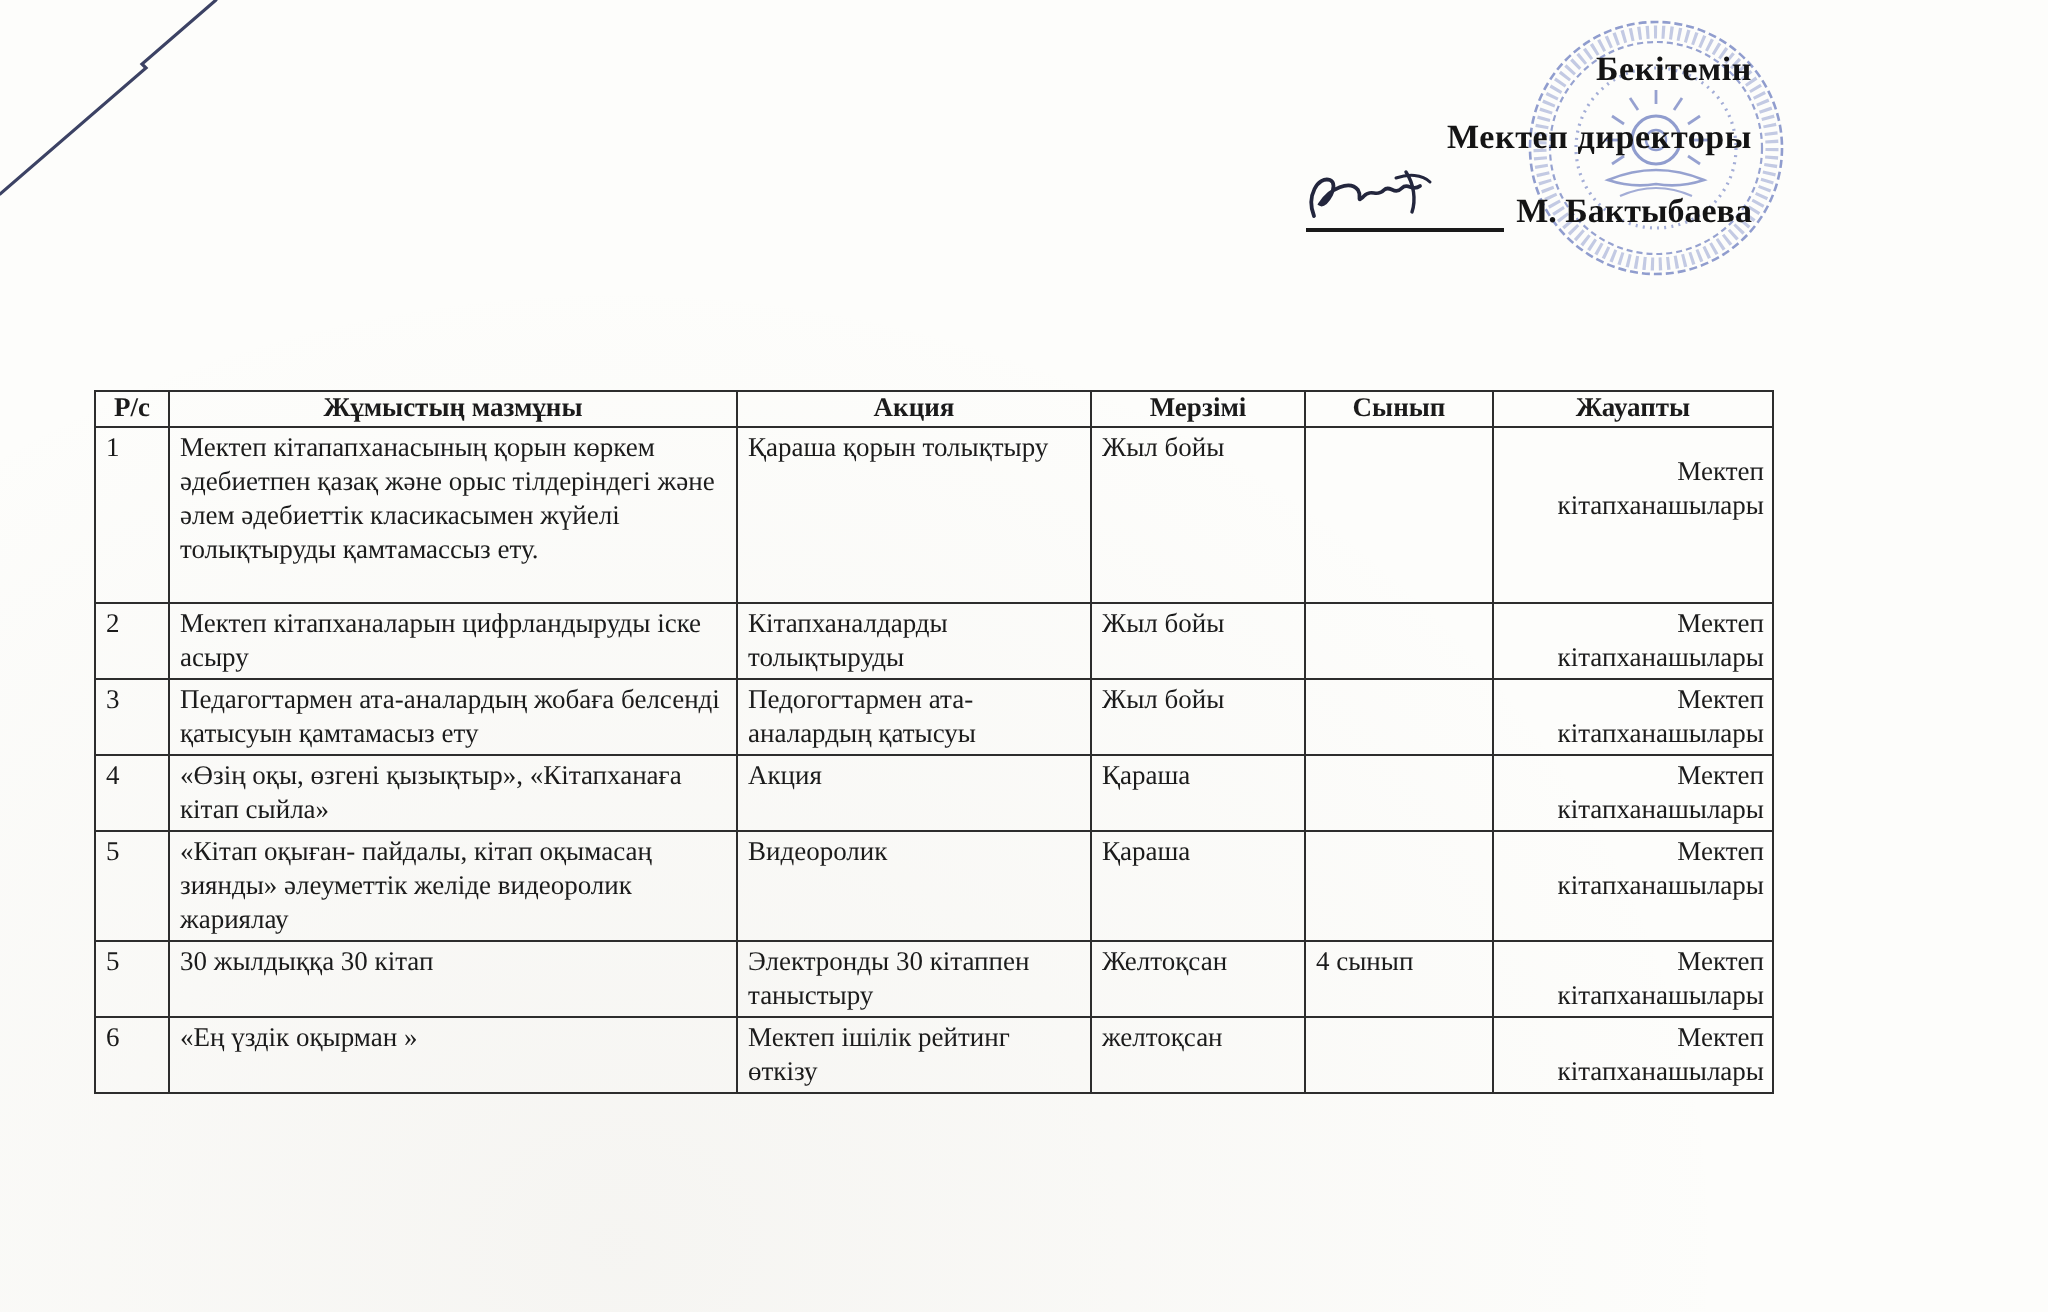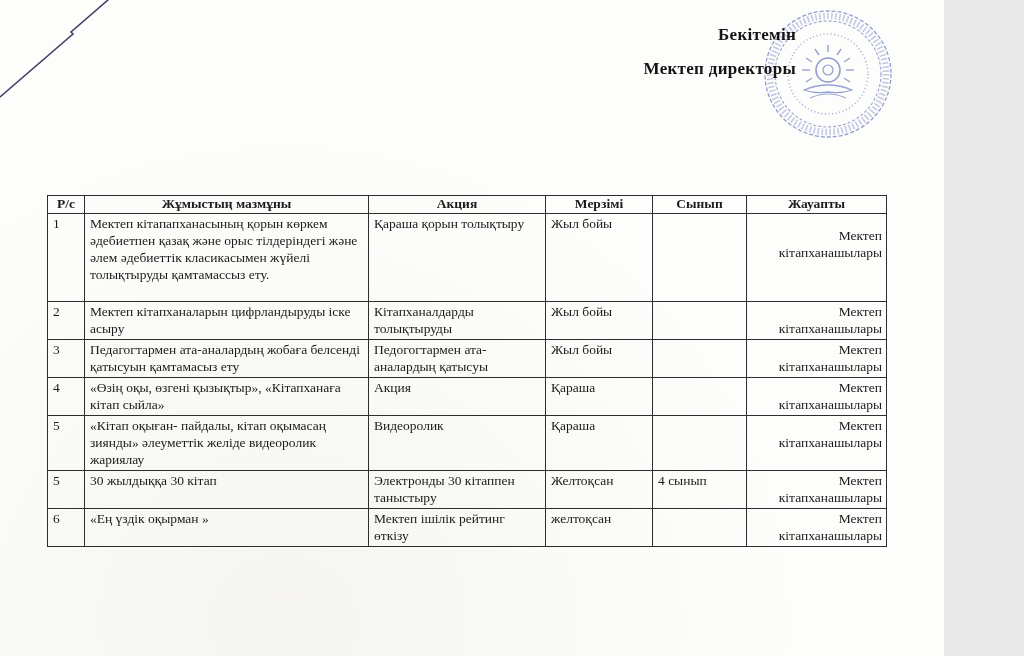--- a/index.html
+++ b/index.html
@@ -1,19 +1,19 @@
 <!DOCTYPE html>
 <html><head>
 <meta charset="utf-8">
 <style>
   * { margin: 0; padding: 0; box-sizing: border-box; }
   html, body { background: #e8e8e8; }
   .page {
     position: relative;
-    width: 944px; height: 656px;
+    width: 1024px; height: 656px;
     background: #fdfdfb;
     font-family: "Liberation Serif", "DejaVu Serif", serif;
     color: #1c1c1c;
     overflow: hidden;
   }
   .page::after{
     content:"";
     position:absolute; inset:0;
     background: radial-gradient(ellipse at 30% 95%, rgba(180,172,160,0.10), transparent 55%);
     pointer-events:none;
@@ -112,20 +112,30 @@
 
         <path d="M46,86 Q70,76 94,86 Q82,90 70,88 Q58,90 46,86 Z" stroke-width="1.3" opacity="0.8"></path>
         <path d="M52,94 Q70,86 88,94" stroke-width="1.1" opacity="0.7"></path>
       </g>
     </svg>
   </div>
 
   <div class="approval">
     <div class="ap-line ap1">Бекітемін</div>
     <div class="ap-line ap2">Мектеп директоры</div>
+    <div class="sig-row">
+      <span class="sig-line">
+        <svg width="100" height="34" viewBox="0 0 100 34">
+          <path d="M6,26 C2,16 8,6 14,8 C19,10 12,22 9,20 C14,12 24,8 28,13 C30,16 27,20 31,16 C35,12 37,17 41,13 C44,10 46,16 50,12 C53,9 55,14 59,11" fill="none" stroke="#23263d" stroke-width="1.9" stroke-linecap="round"></path>
+          <path d="M52,4 C56,10 57,18 55,24" fill="none" stroke="#23263d" stroke-width="1.7" stroke-linecap="round"></path>
+          <path d="M47,7 C53,5 60,5 64,9" fill="none" stroke="#23263d" stroke-width="1.5" stroke-linecap="round"></path>
+        </svg>
+      </span>
+      <span class="director-name">М. Бактыбаева</span>
+    </div>
   </div>
 
   <table class="plan">
     <colgroup>
       <col style="width:37px">
         <col style="width:284px">
         <col style="width:177px">
       <col style="width:107px">
         <col style="width:94px">
         <col style="width:140px">

